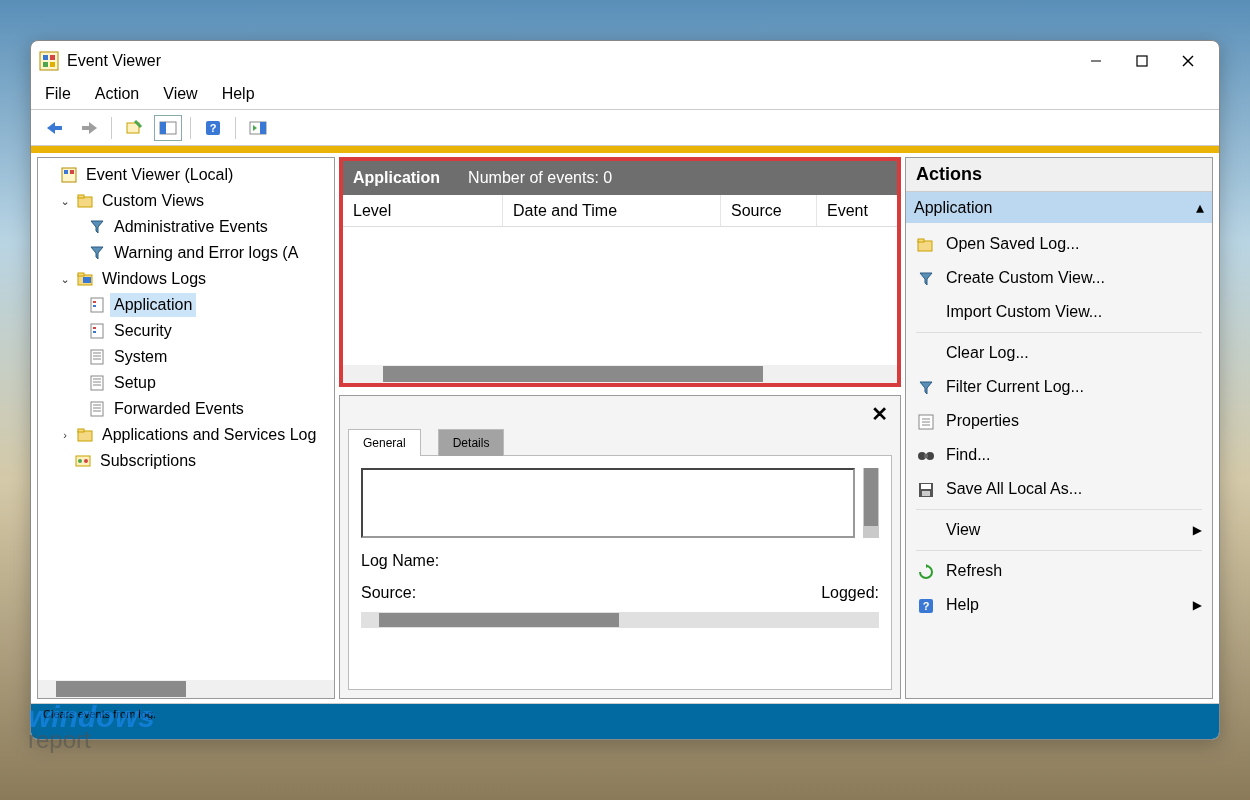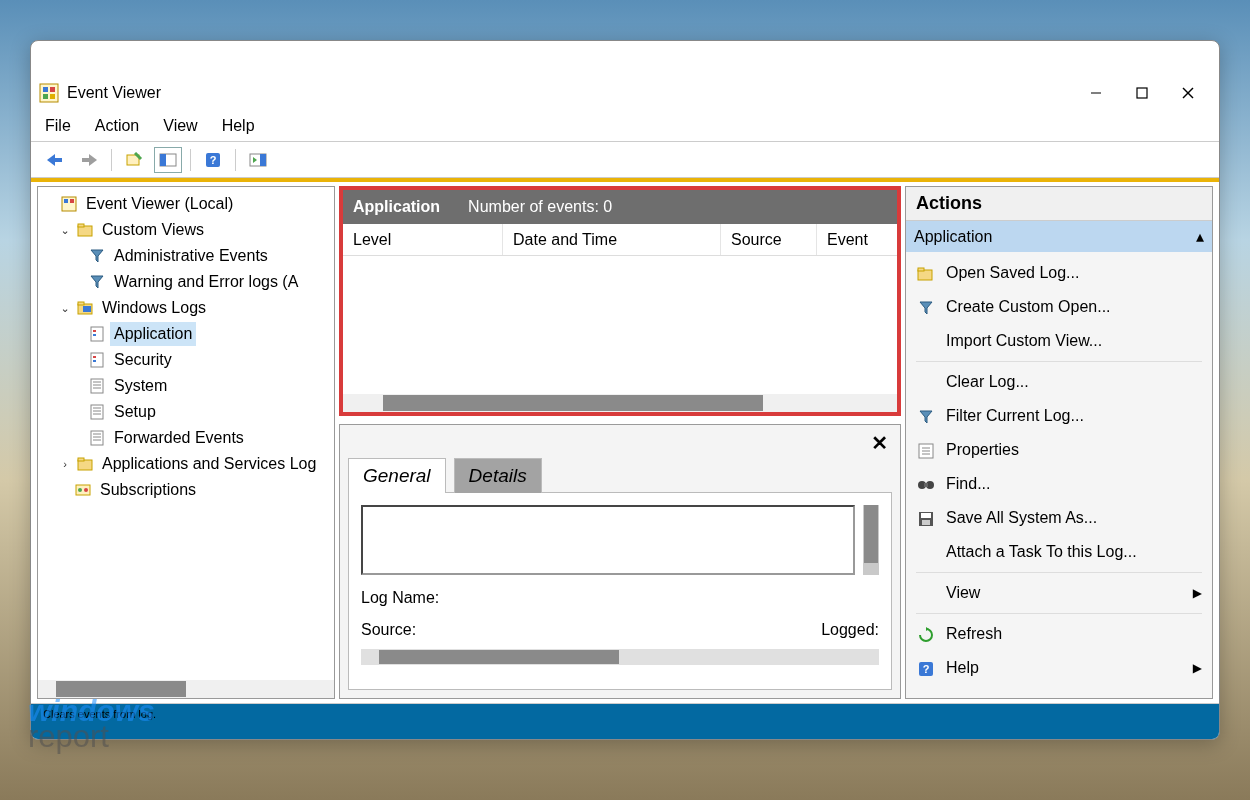--- a/index.html
+++ b/index.html
@@ -21,21 +21,20 @@
     box-shadow: 0 4px 20px rgba(0,0,0,0.25);
     display: flex;
     flex-direction: column;
     overflow: hidden;
   }
   .titlebar {
     display: flex;
     align-items: center;
     height: 40px;
     padding: 3px 8px;
-    margin-top: 32px;
   }
   .titlebar .app-icon {
     width: 20px; height: 20px;
     margin-right: 8px;
   }
   .titlebar .title {
     font-size: 16px;
     flex: 1;
     color: #000;
   }
@@ -68,21 +67,21 @@
     width: 28px; height: 26px;
     display:flex;align-items:center;justify-content:center;
     border:1px solid transparent;
   }
   .toolbar .sep {
     width:1px;height:22px;background:#ccc;margin:0 2px;
   }
   .body {
     flex:1;
     display:flex;
-    border-top:4px solid #eab308;
+    border-top:7px solid #eab308;
     overflow:hidden;
   }
   
   .tree-pane {
     width: 298px;
     border:1px solid #999;
     margin:4px 2px 4px 6px;
     background:#fff;
     display:flex;flex-direction:column;
     font-size:16px;
@@ -145,21 +144,21 @@
     flex:1;border:1px solid #9a9a9a;background:#f4f4f4;
     padding:4px 8px 8px 8px;
     display:flex;flex-direction:column;
     position:relative;
   }
   .detail-close{
     position:absolute;top:6px;right:12px;font-size:20px;font-weight:700;
   }
   .detail-tabs{
     display:flex;margin-top:28px;
-    gap:8px;font-size:19px;font-style:italic;
+    gap:17px;font-size:12px;
   }
   .dtab{
     padding:6px 14px;border:1px solid #bbb;background:#fff;
     border-bottom:0;position:relative;top:1px;
   }
   .dtab.inactive{background:#a3a3a3;}
   .detail-inner{
     flex:1;border:1px solid #bbb;background:#fff;
     padding:12px;
   }
@@ -207,21 +206,21 @@
     height:36px;border-top:1px solid #ccc;
     padding:4px 12px;font-size:11px;background:#0369a1;
   }
   .watermark{
     position:absolute;left:28px;bottom:50px;
     font-size:30px;font-weight:700;font-style:italic;
     color:rgba(30,144,255,.55);line-height:.85;
     pointer-events:none;
     font-family: "Segoe UI", Arial;
   }
-  .watermark .wr2{display:block;color:rgba(80,80,80,.55);font-size:31px;font-style:normal;font-weight:400;}
+  .watermark .wr2{display:block;color:rgba(80,80,80,.55);font-size:24px;font-style:normal;font-weight:400;}
   
   svg{display:block;}
 </style>
 </head>
 <body>
 
 <div class="window">
 
   <div class="titlebar">
     <span class="app-icon">
@@ -498,21 +497,21 @@
               </svg>
             </span>
             <span>Open Saved Log...</span>
           </div>
         <div class="action-item">
             <span class="aicon">
               <svg width="14" height="14">
                 <polygon points="1,1 13,1 8,7 8,13 6,11 6,7" fill="#5a8fb8" stroke="#2a5a80"></polygon>
               </svg>
             </span>
-            <span>Create Custom Open...</span>
+            <span>Create Custom View...</span>
           </div>
         <div class="action-item">
             <span class="aicon"></span>
             <span>Import Custom View...</span>
           </div>
         <div class="action-sep"></div>
         <div class="action-item">
             <span class="aicon"></span>
             <span>Clear Log...</span>
           </div>
@@ -546,25 +545,21 @@
             <span>Find...</span>
           </div>
         <div class="action-item">
             <span class="aicon">
               <svg width="16" height="16">
                 <rect x="1" y="1" width="14" height="14" fill="#555"></rect>
                 <rect x="3" y="2" width="10" height="5" fill="#fff"></rect>
                 <rect x="4" y="9" width="8" height="5" fill="#ccc"></rect>
               </svg>
             </span>
-            <span>Save All System As...</span>
-          </div>
-        <div class="action-item">
-            <span class="aicon"></span>
-            <span>Attach a Task To this Log...</span>
+            <span>Save All Local As...</span>
           </div>
         <div class="action-sep"></div>
         <div class="action-item">
             <span class="aicon"></span>
             <span>View</span>
             <span class="arrow">▶</span>
           </div>
         <div class="action-sep"></div>
         <div class="action-item">
             <span class="aicon">

